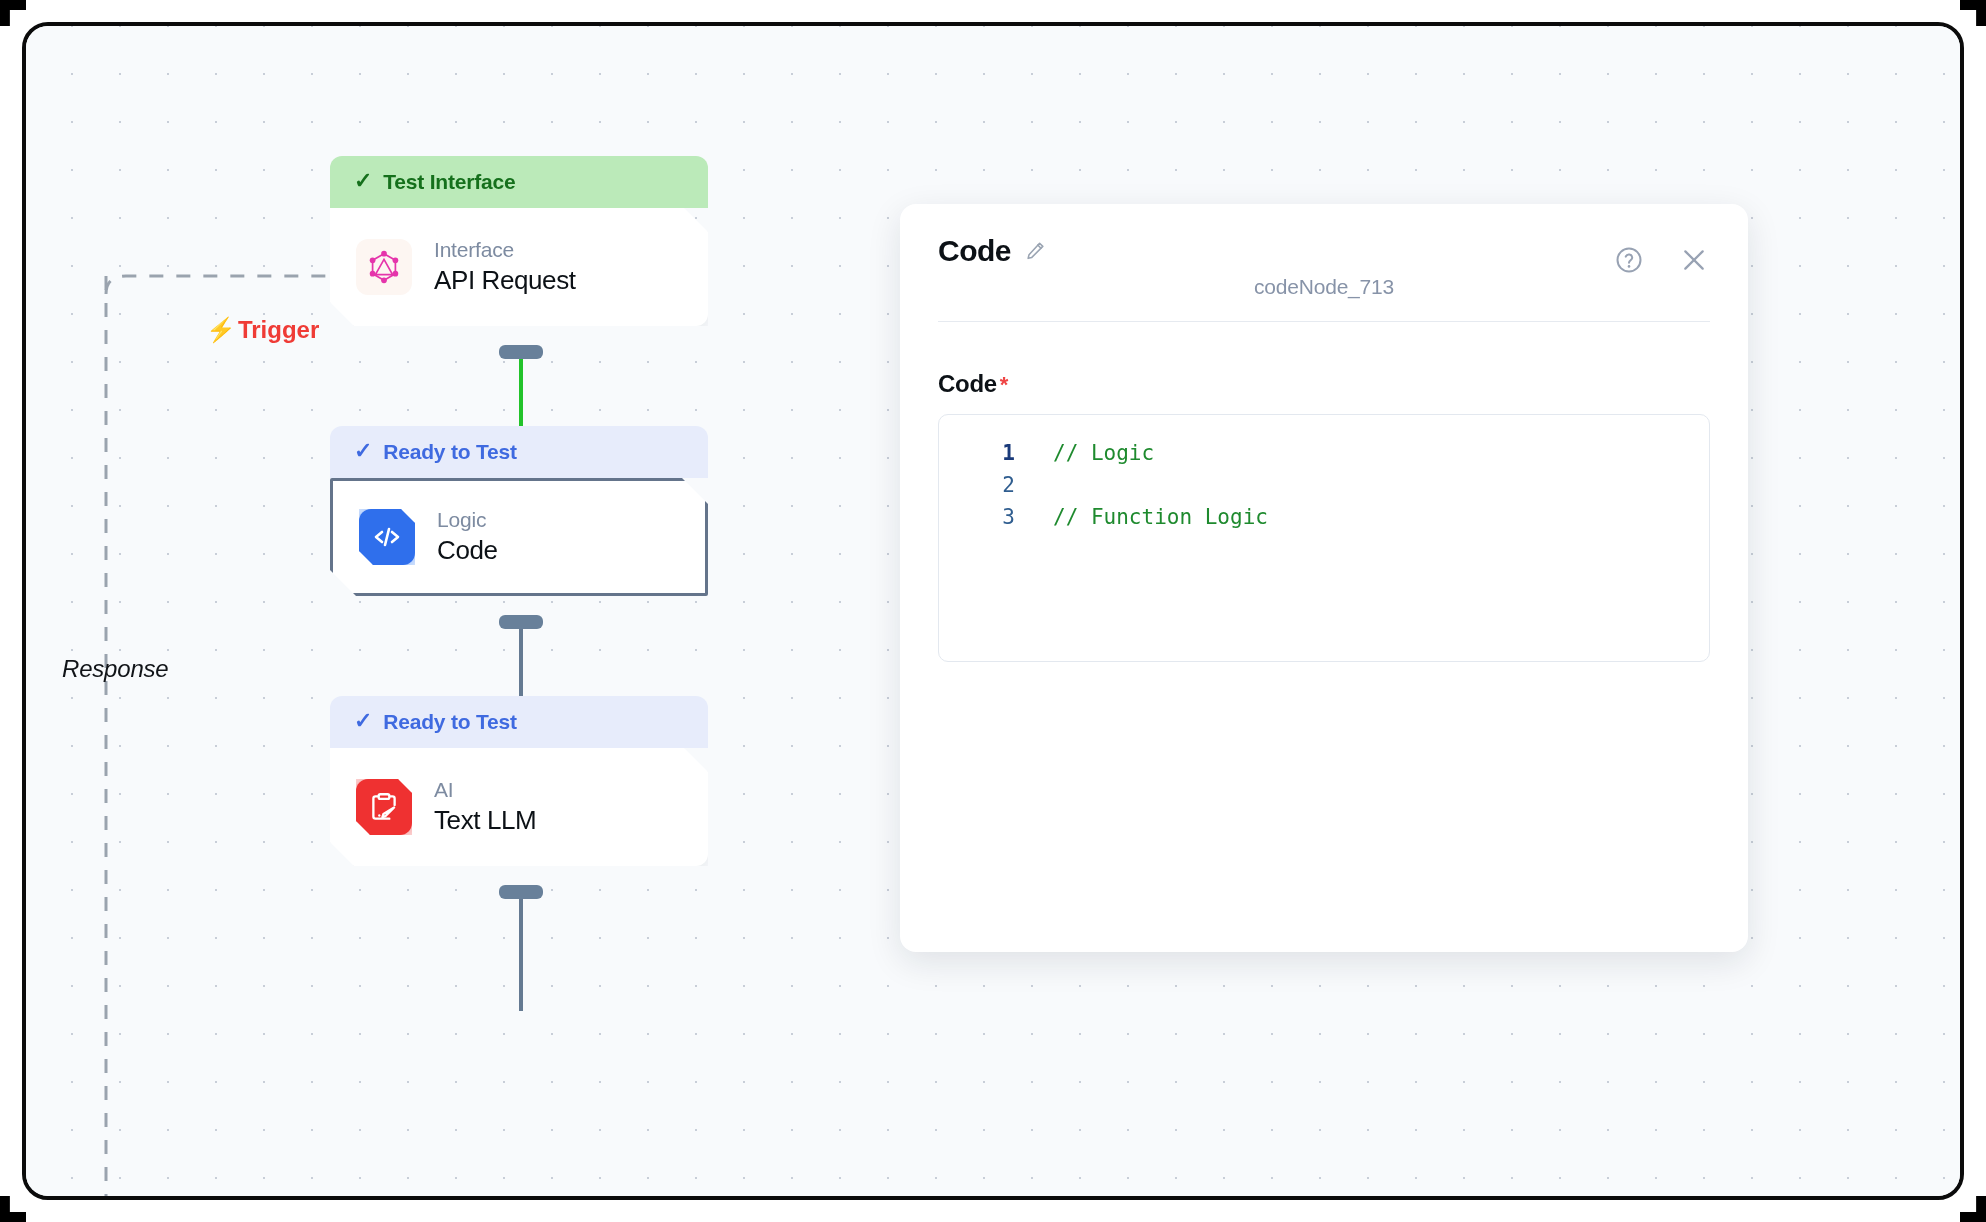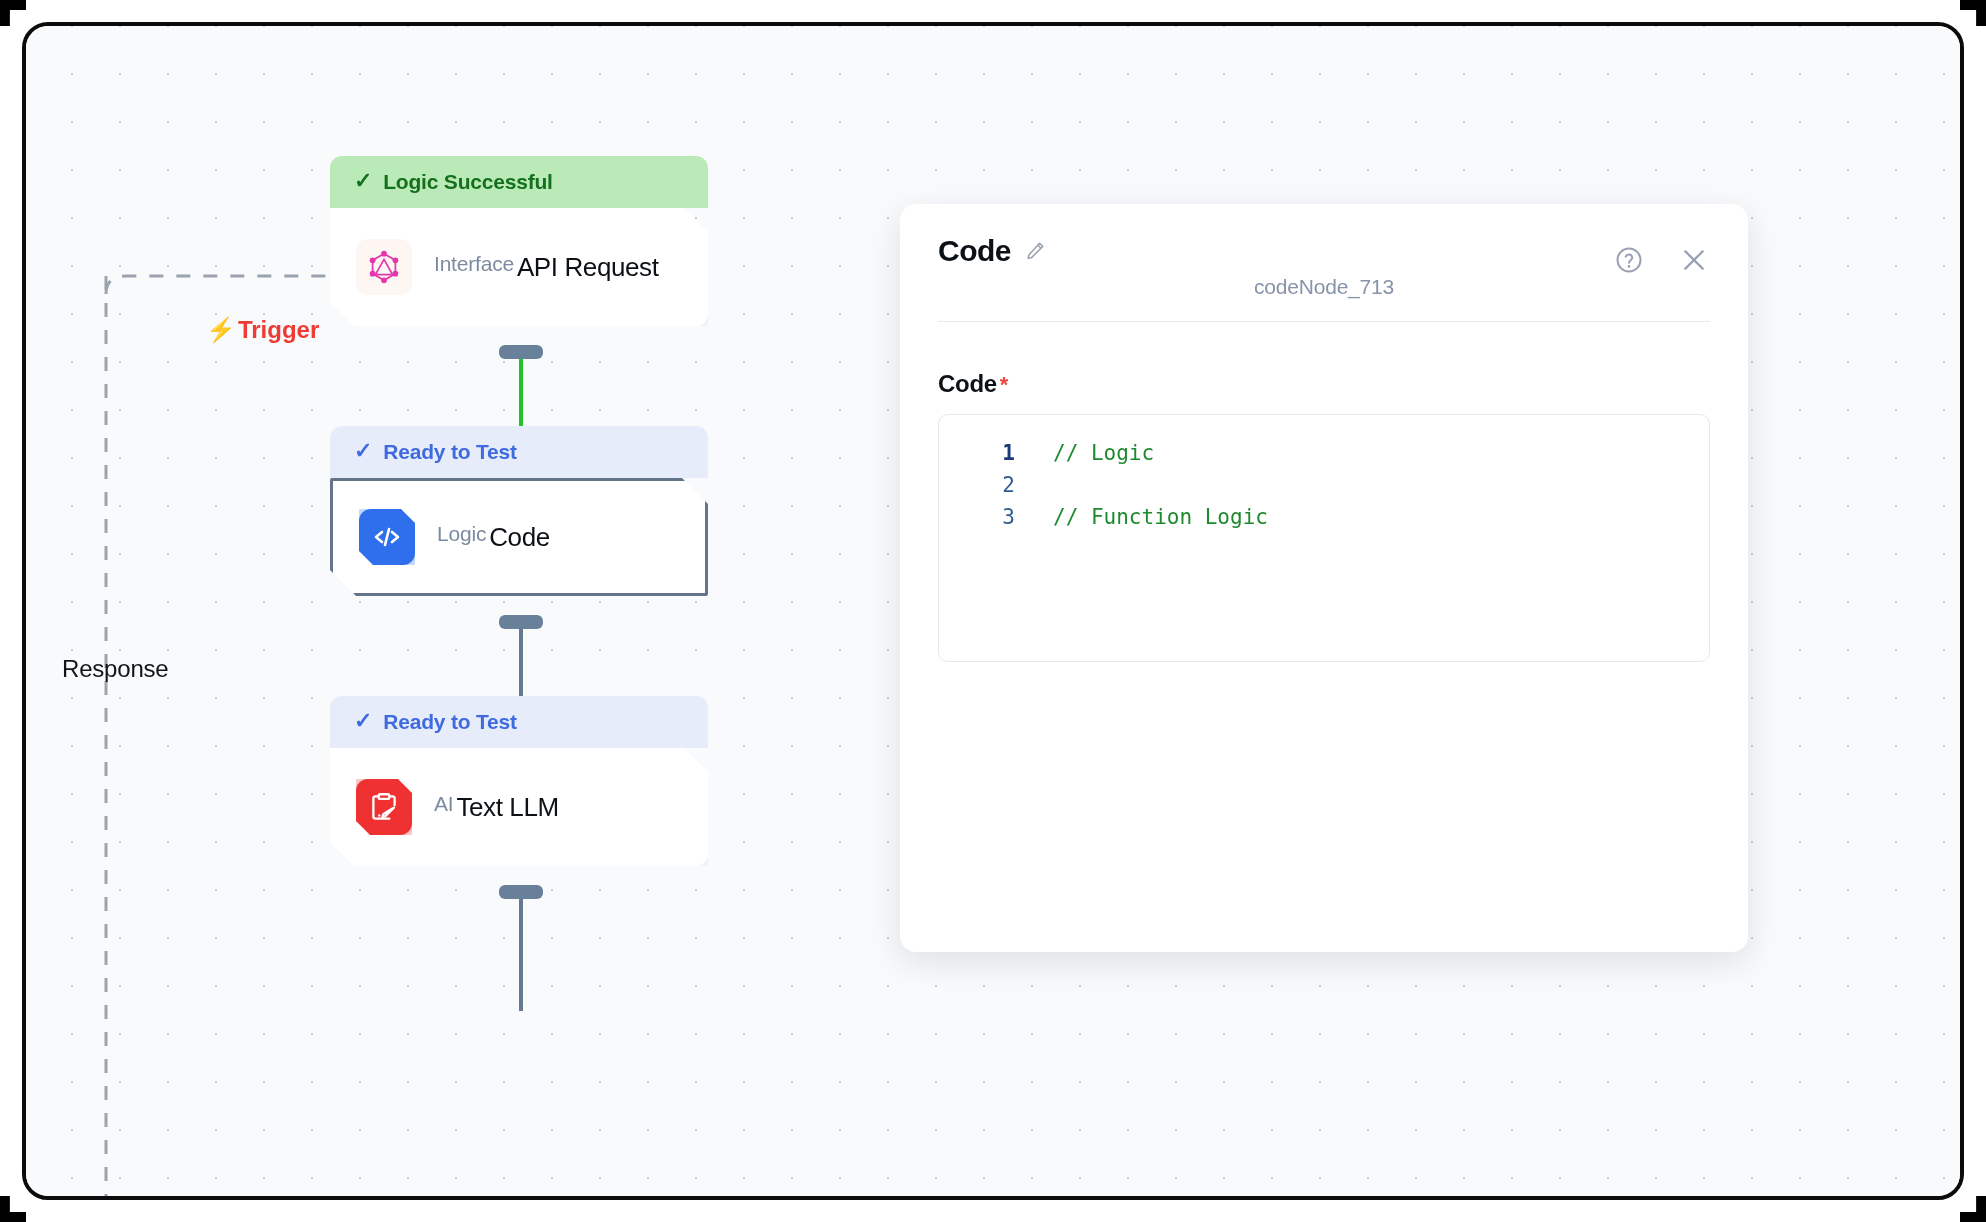--- a/index.html
+++ b/index.html
@@ -77,20 +77,21 @@
   #trigger-label .bolt { font-size: 24px; line-height: 1; }
 
   #response-label {
     position: absolute;
     left: 36px;
     top: 629px;
     font-size: 24px;
     color: #111418;
     white-space: nowrap;
     letter-spacing: -0.2px;
+    font-style: italic;
   }
 
   
   .node-wrap {
     position: absolute;
     left: 304px;
     width: 378px;
   }
 
   .status-banner {
@@ -151,21 +152,21 @@
     background: #2f6fec;
     box-shadow: 0 0 22px 7px rgba(59,130,246,0.55);
     clip-path: polygon(0 0, calc(100% - 14px) 0, 100% 14px, 100% 100%, 14px 100%, 0 calc(100% - 14px));
   }
   .node-icon.ai {
     background: #ef3131;
     box-shadow: 0 0 22px 7px rgba(239,68,68,0.55);
     clip-path: polygon(0 0, calc(100% - 14px) 0, 100% 14px, 100% 100%, 14px 100%, 0 calc(100% - 14px));
   }
 
-  .node-text { display: flex; gap: 3px; }
+  .node-text { display: flex; flex-direction: column; gap: 3px; }
   .node-kind {
     font-size: 21px;
     color: #7d8ba1;
     letter-spacing: -0.2px;
   }
   .node-title {
     font-size: 26px;
     font-weight: 400;
     color: #0c1116;
     letter-spacing: -0.4px;
@@ -318,21 +319,21 @@
       </div>
 
       <div class="connector grey" style="top:865px;height:120px;">
         <div class="line"></div>
         <div class="handle top"></div>
       </div>
 
       <div class="node-wrap" style="top:130px;">
         <div class="status-banner success">
           <span class="tick">✓</span>
-          <span>Logic Successful</span>
+          <span>Test Interface</span>
         </div>
         <div class="node-card clipped">
           <div class="node-icon graphql">
             <svg width="38" height="38" viewBox="0 0 40 40">
               <g stroke="#e535ab" stroke-width="1.8" fill="none">
                 <polygon points="20,6 32,13 32,27 20,34 8,27 8,13"></polygon>
                 <polygon points="20,12 29,28 11,28"></polygon>
               </g>
               <g fill="#e535ab">
                 <circle cx="20" cy="6" r="3"></circle>

